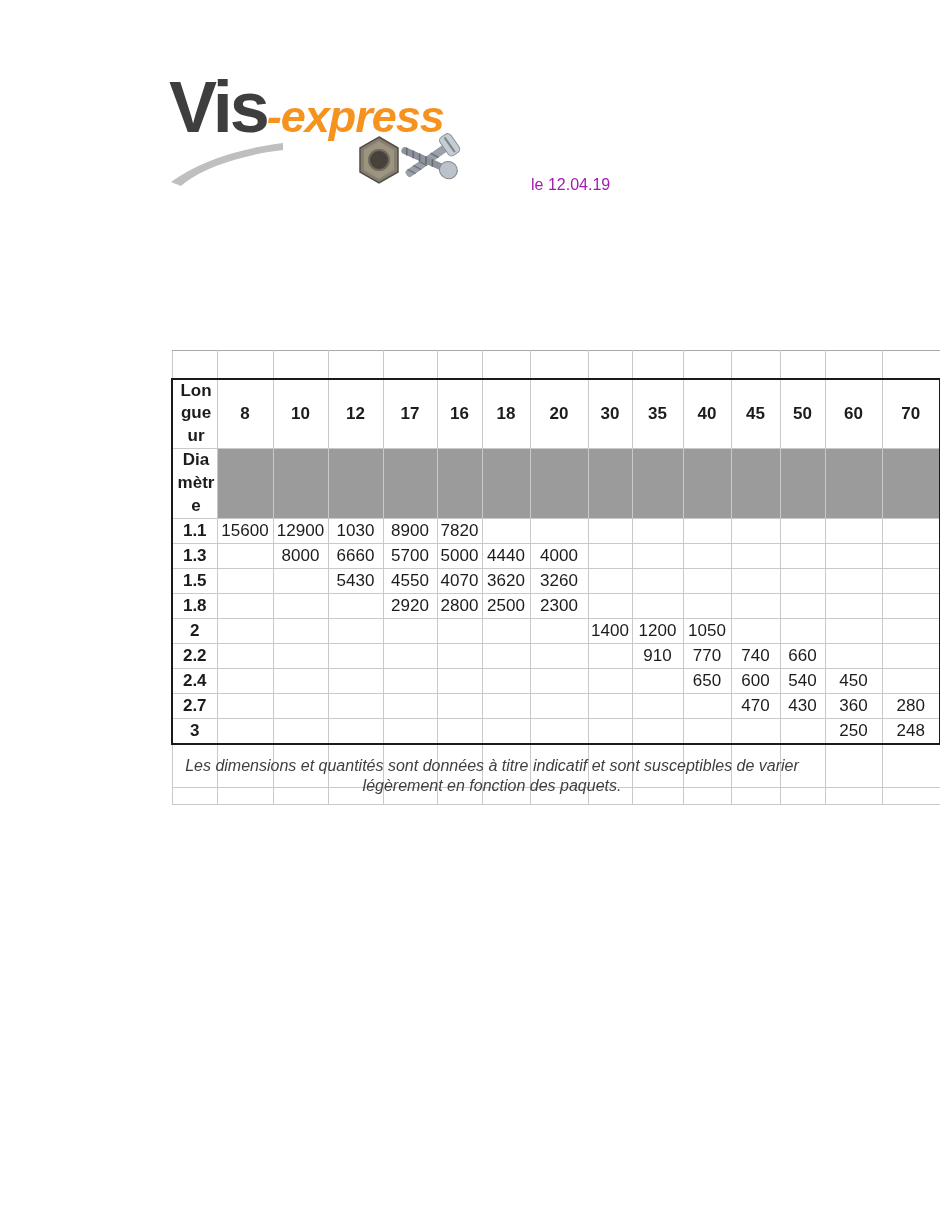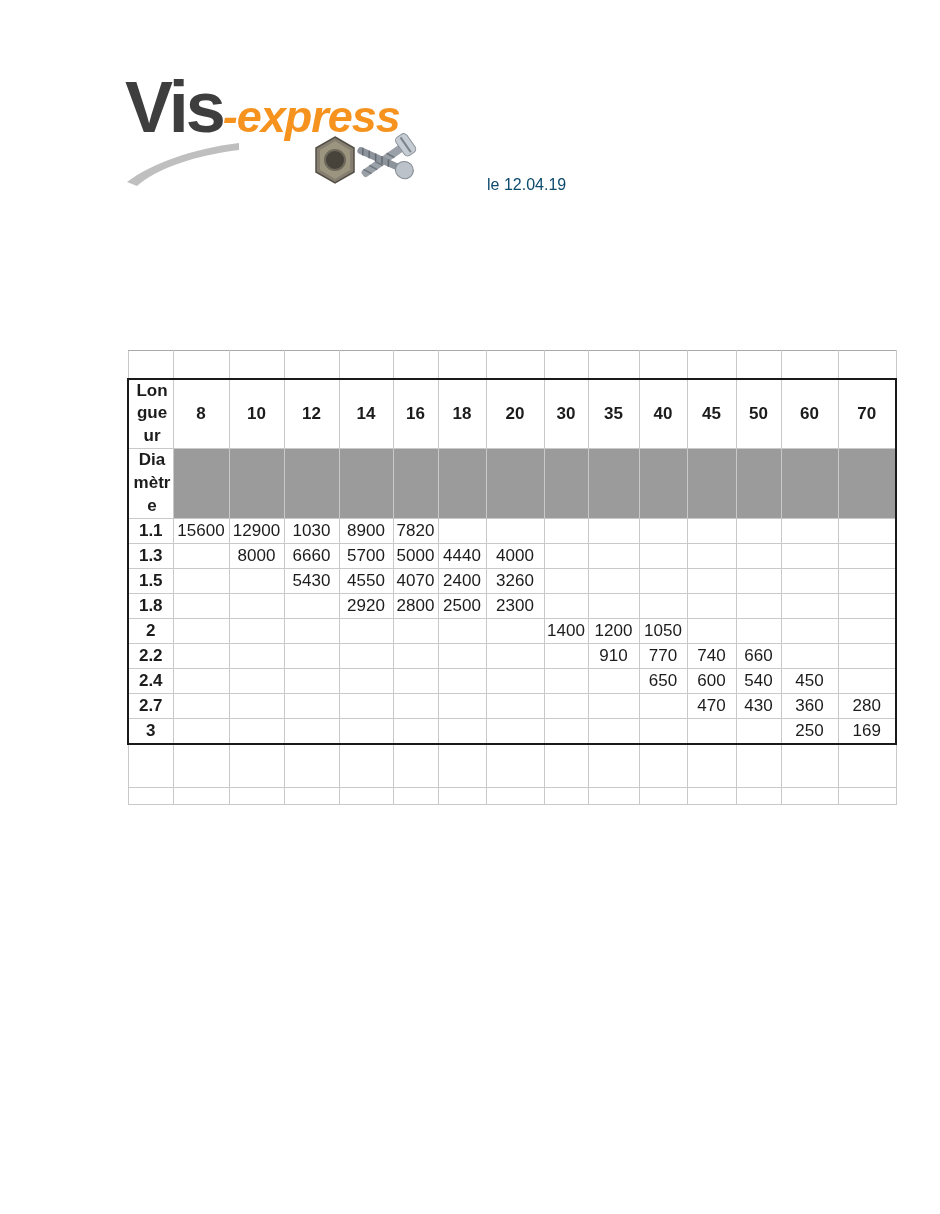--- a/index.html
+++ b/index.html
@@ -3,40 +3,40 @@
 <meta charset="utf-8">
 <style>
   html, body { margin: 0; padding: 0; }
   body {
     width: 940px; height: 1214px;
     background: #ffffff;
     position: relative;
     font-family: "Liberation Sans", sans-serif;
     overflow: hidden;
   }
-  .page { position: absolute; inset: 0; }
+  .page { position: absolute; inset: 0; margin-left: 44px; }
 
   
   .logo { position: absolute; left: 125px; top: 68px; width: 310px; height: 125px; }
   .logo-text { position: absolute; left: 0; top: 3px; white-space: nowrap; }
   .logo-vis {
     font-size: 72px; font-weight: 700; color: #3e3e3e;
     letter-spacing: -3px; line-height: 1;
   }
   .logo-express {
     font-size: 45px; font-weight: 700; font-style: italic;
     color: var(--logo-orange); letter-spacing: -1px;
   }
   .swoosh { position: absolute; left: 0; top: 70px; }
   .hardware { position: absolute; left: 180px; top: 60px; }
 
   
   .doc-date {
     position: absolute; left: 487px; top: 176px;
-    font-size: 16px; color: #0c4a6e;
+    font-size: 16px; color: #a21caf;
   }
   .doc-title {
     position: absolute; left: 0; right: 0; top: 264px;
     text-align: center; font-size: 16px; font-weight: 700;
     color: var(--accent);
   }
 
   
   table.grid {
     position: absolute; left: 127px; top: 350px; width: 768px;
@@ -152,21 +152,21 @@
           <td></td>
           <td></td>
         </tr>
         <tr style="height: 46px; padding-left: 32px;">
           <td class="corner frame-top frame-left">
             <span class="wrap">Longueur</span>
           </td>
           <td class="colhead frame-top">8</td>
           <td class="colhead frame-top">10</td>
           <td class="colhead frame-top">12</td>
-          <td class="colhead frame-top">14</td>
+          <td class="colhead frame-top">17</td>
           <td class="colhead frame-top">16</td>
           <td class="colhead frame-top">18</td>
           <td class="colhead frame-top">20</td>
           <td class="colhead frame-top">30</td>
           <td class="colhead frame-top">35</td>
           <td class="colhead frame-top">40</td>
           <td class="colhead frame-top">45</td>
           <td class="colhead frame-top">50</td>
           <td class="colhead frame-top">60</td>
           <td class="colhead frame-top frame-right">70</td>
@@ -224,21 +224,21 @@
           <td class="datacell"></td>
           <td class="datacell frame-right"></td>
         </tr>
         <tr style="height: 25px;">
           <td class="rowhead frame-left">1.5</td>
           <td class="datacell"></td>
           <td class="datacell"></td>
           <td class="datacell">5430</td>
           <td class="datacell">4550</td>
           <td class="datacell">4070</td>
-          <td class="datacell">2400</td>
+          <td class="datacell">3620</td>
           <td class="datacell">3260</td>
           <td class="datacell"></td>
           <td class="datacell"></td>
           <td class="datacell"></td>
           <td class="datacell"></td>
           <td class="datacell"></td>
           <td class="datacell"></td>
           <td class="datacell frame-right"></td>
         </tr>
         <tr style="height: 25px;">
@@ -334,21 +334,21 @@
           <td class="datacell frame-bottom"></td>
           <td class="datacell frame-bottom"></td>
           <td class="datacell frame-bottom"></td>
           <td class="datacell frame-bottom"></td>
           <td class="datacell frame-bottom"></td>
           <td class="datacell frame-bottom"></td>
           <td class="datacell frame-bottom"></td>
           <td class="datacell frame-bottom"></td>
           <td class="datacell frame-bottom"></td>
           <td class="datacell frame-bottom">250</td>
-          <td class="datacell frame-right frame-bottom">169</td>
+          <td class="datacell frame-right frame-bottom">248</td>
         </tr>
         <tr style="height: 44px;">
           <td></td>
           <td></td>
           <td></td>
           <td></td>
           <td></td>
           <td></td>
           <td></td>
           <td></td>
@@ -373,14 +373,18 @@
           <td></td>
           <td></td>
           <td></td>
           <td></td>
           <td></td>
           <td></td>
         </tr>
       </tbody>
   </table>
 
+  <div class="footer-note">
+    <div>Les dimensions et quantités sont données à titre indicatif et sont susceptibles de varier</div>
+    <div>légèrement en fonction des paquets.</div>
+  </div>
 
 </div>
 
 </body></html>

